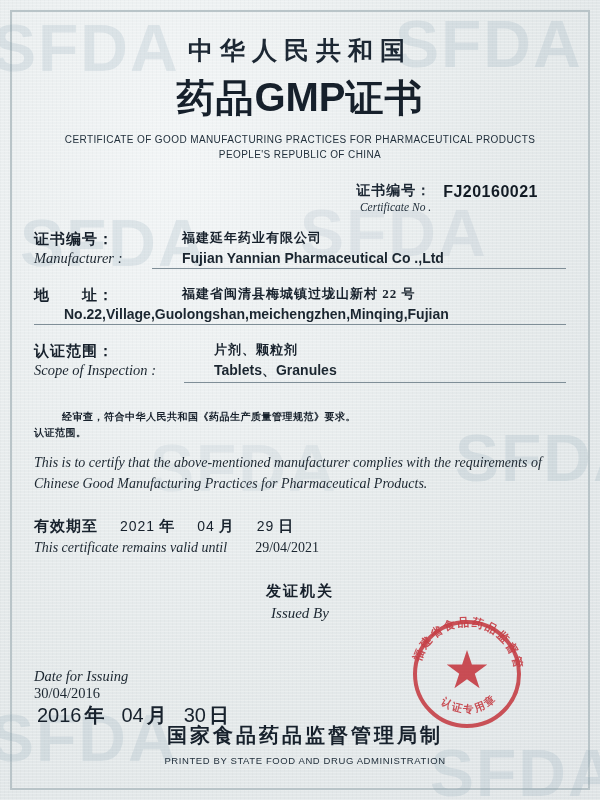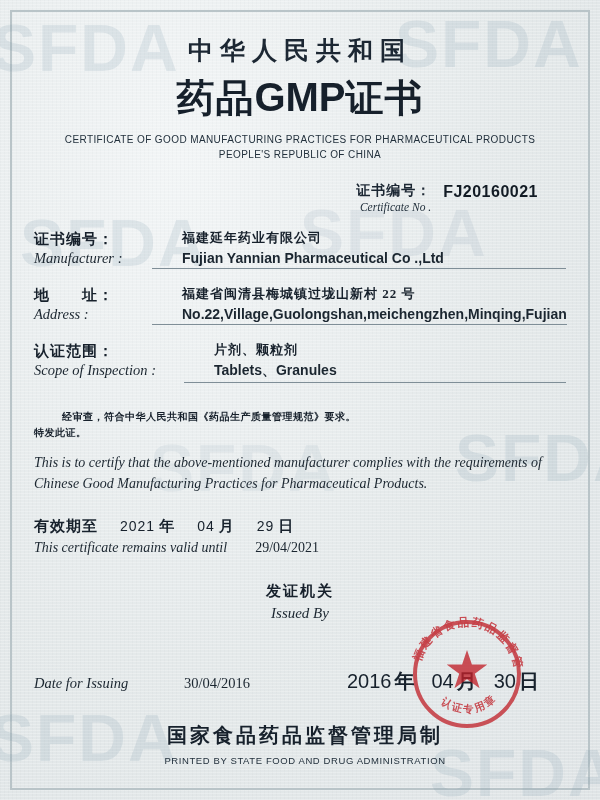--- a/index.html
+++ b/index.html
@@ -233,20 +233,21 @@
     font-style: italic;
     font-size: 15px;
     color: #1b2630;
     margin-top: 4px;
   }
 
   .dateline {
     margin-top: 46px;
     display: flex;
     align-items: baseline;
+    flex-direction: column;
   }
   .dateline-label {
     font-style: italic;
     font-size: 14.5px;
     color: #1b2630;
     width: 150px;
     flex: none;
   }
   .dateline-value {
     font-family: "Liberation Serif", serif;
@@ -347,39 +348,38 @@
         <div class="field-value-en">Fujian Yannian Pharmaceutical Co .,Ltd</div>
       </div>
     </div>
 
     <div class="field">
       <div class="field-line">
         <div class="field-label-cn">地　　址：</div>
         <div class="field-value-cn">福建省闽清县梅城镇过垅山新村 22 号</div>
       </div>
       <div class="field-line-en">
-        <div class="field-label-en">Address :</div>
         <div class="field-value-en">No.22,Village,Guolongshan,meichengzhen,Minqing,Fujian</div>
       </div>
     </div>
 
     <div class="field scope">
       <div class="field-line">
         <div class="field-label-cn">认证范围：</div>
         <div class="field-value-cn">片剂、颗粒剂</div>
       </div>
       <div class="field-line-en">
         <div class="field-label-en">Scope of Inspection :</div>
         <div class="field-value-en">Tablets、Granules</div>
       </div>
     </div>
 
     <div class="statement-cn">
       <div><span class="indent"></span><span>经审查，符合中华人民共和国《药品生产质量管理规范》要求。</span></div>
-      <div>特发此证。</div>
+      <div>认证范围。</div>
     </div>
 
     <div class="statement-en">This is to certify that the above-mentioned manufacturer complies with the requirements of Chinese Good Manufacturing Practices for Pharmaceutical Products.</div>
 
     <div class="valid-cn">
       <span>有效期至</span><span class="pad"></span><span class="num">2021</span><span>年</span><span class="pad"></span><span class="num">04</span><span>月</span><span class="pad"></span><span class="num">29</span><span>日</span>
     </div>
 
     <div class="valid-en">
       <span>This certificate remains valid until</span><span class="date">29/04/2021</span>

